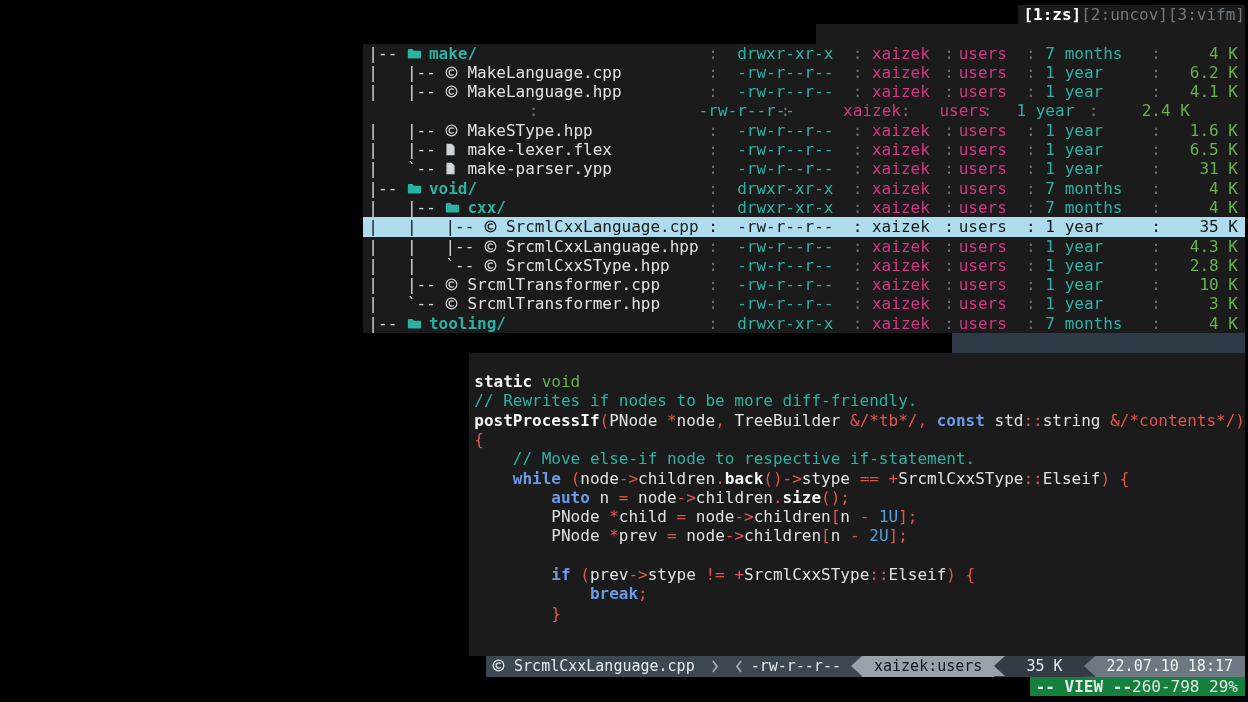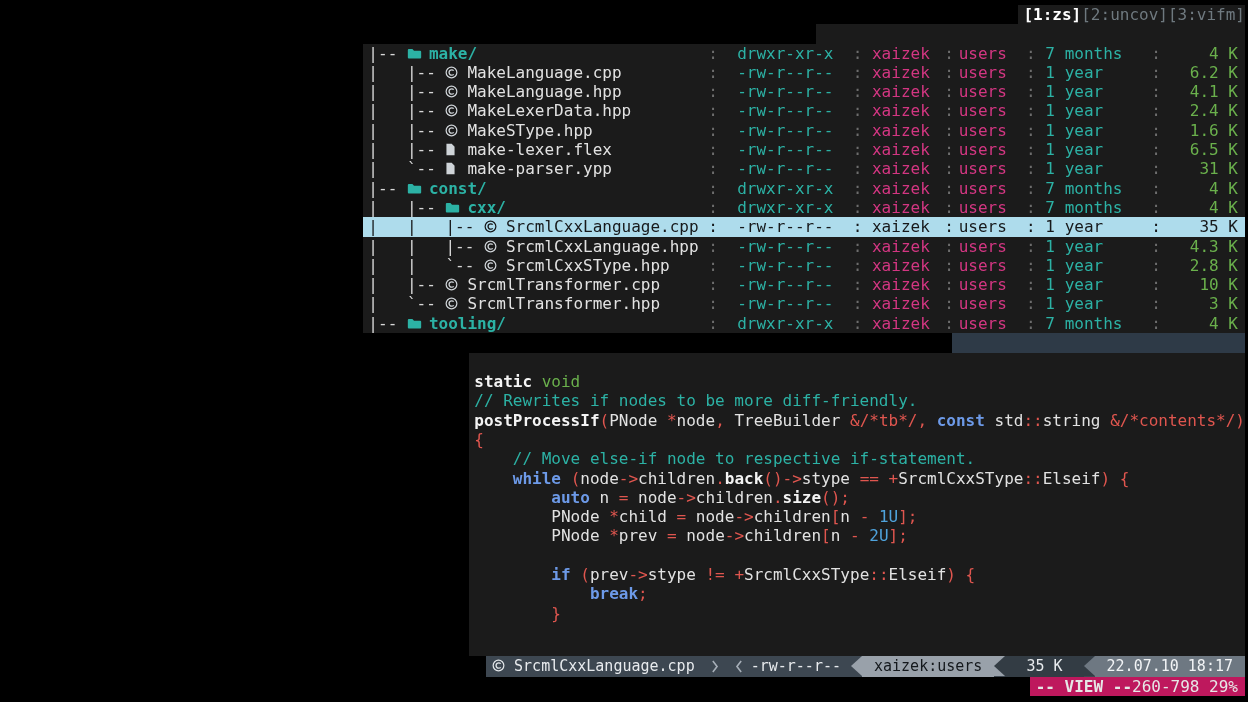--- a/index.html
+++ b/index.html
@@ -63,21 +63,21 @@
   .sb-perms { color:var(--bar-fg); padding-right:10px; }
   .seg { padding:0 12px; }
   .seg-light { background:var(--seg-light-bg); color:var(--seg-light-fg); }
   .seg-dark  { background:var(--seg-dark-bg);  color:var(--bar-fg); }
   .seg-mid   { background:var(--seg-mid-bg);   color:var(--seg-mid-fg); }
   .tri { width:0; height:0; border-top:10.5px solid transparent; border-bottom:10.5px solid transparent; }
   .tri-light { border-right:11px solid var(--seg-light-bg); background:var(--bar-bg); }
   .tri-dark  { border-right:11px solid var(--seg-dark-bg);  background:var(--seg-light-bg); }
   .tri-mid   { border-right:11px solid var(--seg-mid-bg);   background:var(--seg-dark-bg); }
 
-  .modeline { height:19.3px; line-height:19.3px; background:#be185d; color:#e6e6e6; display:flex; justify-content:space-between; padding:0 7px 0 6px; white-space:pre; }
+  .modeline { height:19.3px; line-height:19.3px; background:#15803d; color:#e6e6e6; display:flex; justify-content:space-between; padding:0 7px 0 6px; white-space:pre; }
   .mode { font-weight:bold; }
 </style>
 </head>
 <body>
 
 <div class="term">
 
   <div class="tabline"><span class="tab active">[1:zs]</span><span class="tab">[2:uncov]</span><span class="tab">[3:vifm]</span></div>
 
   <div class="pathline">
@@ -126,24 +126,20 @@
         <span class="cell sep">:</span>
         <span class="cell owner">xaizek</span>
         <span class="cell sep">:</span>
         <span class="cell group">users</span>
         <span class="cell sep">:</span>
         <span class="cell age">1 year</span>
         <span class="cell sep">:</span>
         <span class="cell size">4.1 K</span>
       </div>
       <div class="frow t-file">
-        <span class="cell name"><span class="tree">|   |-- </span><span class="ficon"><svg viewBox="0 0 16 16" width="13" height="13">
-              <circle cx="8" cy="8" r="6.6" fill="none" stroke="currentColor" stroke-width="1.5"></circle>
-              <path d="M10.7 5.7 a3.3 3.3 0 1 0 0 4.6" fill="none" stroke="currentColor" stroke-width="1.7"></path>
-            </svg></span><span class="fname">MakeLexerData.hpp</span></span>
         <span class="cell sep">:</span>
         <span class="cell perms">-rw-r--r--</span>
         <span class="cell sep">:</span>
         <span class="cell owner">xaizek</span>
         <span class="cell sep">:</span>
         <span class="cell group">users</span>
         <span class="cell sep">:</span>
         <span class="cell age">1 year</span>
         <span class="cell sep">:</span>
         <span class="cell size">2.4 K</span>
@@ -190,21 +186,21 @@
         <span class="cell sep">:</span>
         <span class="cell group">users</span>
         <span class="cell sep">:</span>
         <span class="cell age">1 year</span>
         <span class="cell sep">:</span>
         <span class="cell size">31 K</span>
       </div>
       <div class="frow t-dir">
         <span class="cell name"><span class="tree">|-- </span><span class="ficon"><svg viewBox="0 0 18 15" width="15" height="13">
               <path d="M1 3.2 q0-1.2 1.2-1.2 h4.3 l1.9 2.3 h7.4 q1.2 0 1.2 1.2 v6.8 q0 1.2-1.2 1.2 H2.2 Q1 13.5 1 12.3 z" fill="currentColor"></path>
-            </svg></span><span class="fname">const/</span></span>
+            </svg></span><span class="fname">void/</span></span>
         <span class="cell sep">:</span>
         <span class="cell perms">drwxr-xr-x</span>
         <span class="cell sep">:</span>
         <span class="cell owner">xaizek</span>
         <span class="cell sep">:</span>
         <span class="cell group">users</span>
         <span class="cell sep">:</span>
         <span class="cell age">7 months</span>
         <span class="cell sep">:</span>
         <span class="cell size">4 K</span>

